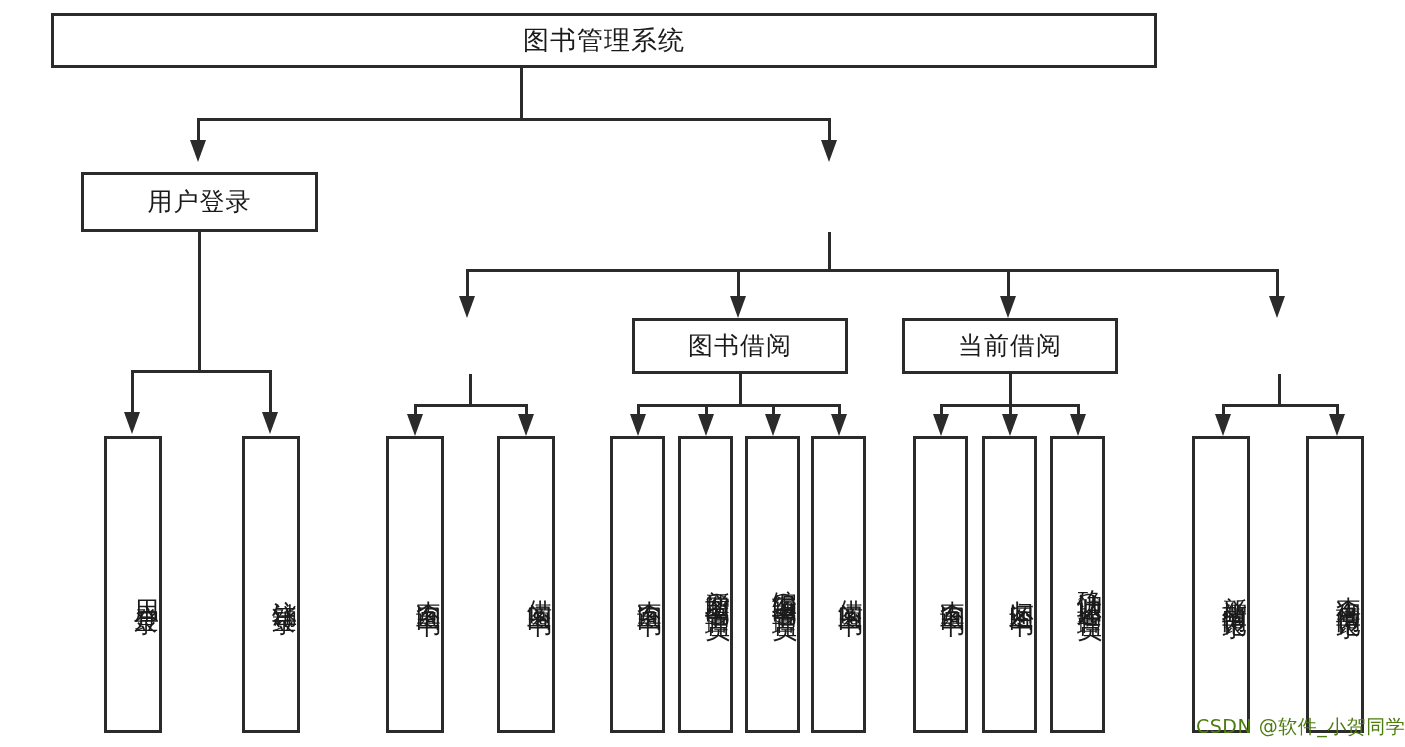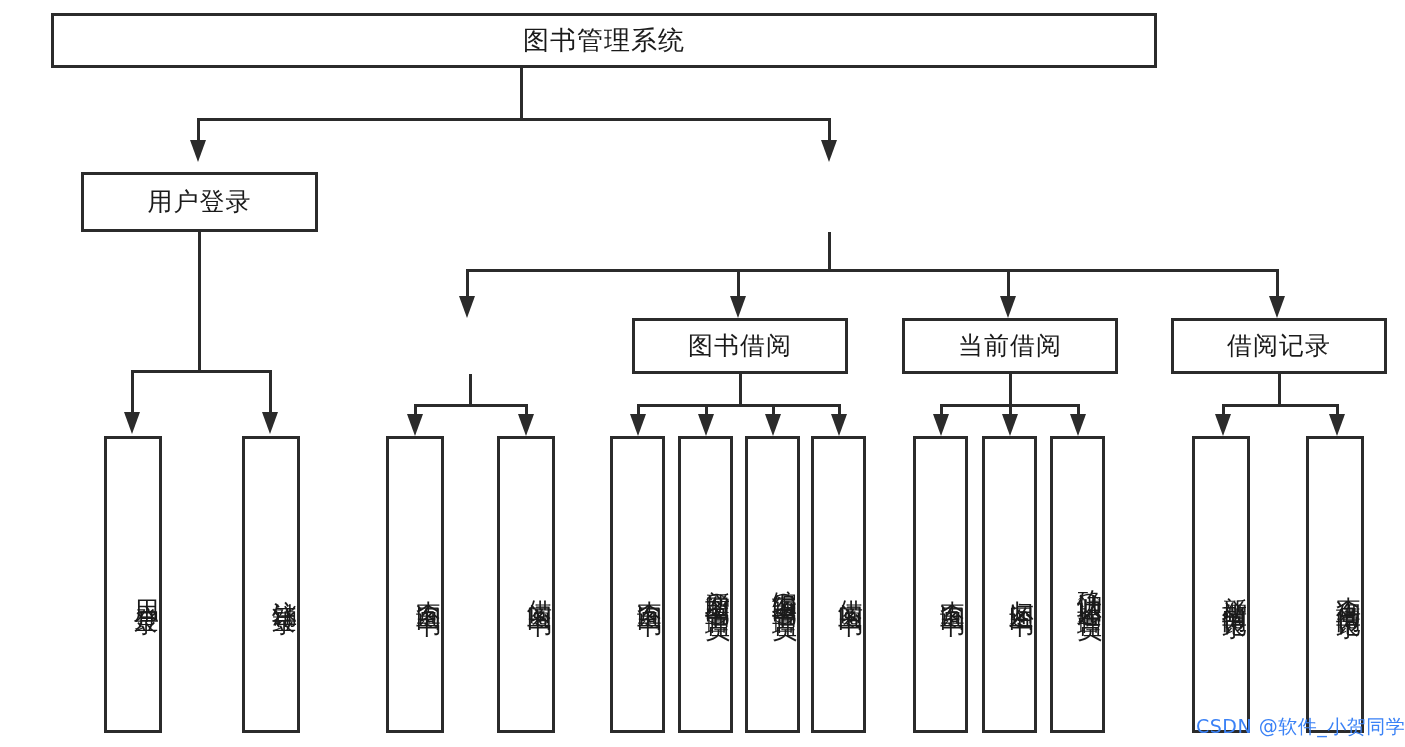--- a/index.html
+++ b/index.html
@@ -60,21 +60,21 @@
   .arrow {
     position: absolute;
     width: 0;
     height: 0;
     border-left: 8px solid transparent;
     border-right: 8px solid transparent;
     border-top: 22px solid #2b2b2b;
   }
   .watermark {
     position: absolute;
-    color: #3b82f6;
+    color: #4d7c0f;
     font-size: 19px;
     white-space: nowrap;
     letter-spacing: 0.5px;
   }
 </style>
 </head>
 <body>
 
 <div id="canvas">
 
@@ -110,23 +110,20 @@
   <div class="arrow" style="left:730px; top:296px;"></div>
   <div class="arrow" style="left:1000px; top:296px;"></div>
   <div class="arrow" style="left:1269px; top:296px;"></div>
 
   <div class="node node-h" style="left:632px; top:318px; width:216px; height:56px;">
     <span>图书借阅</span>
   </div>
   <div class="node node-h" style="left:902px; top:318px; width:216px; height:56px;">
     <span>当前借阅</span>
   </div>
-  <div class="node node-h" style="left:1171px; top:318px; width:216px; height:56px;">
-    <span>借阅记录</span>
-  </div>
 
   <div class="edge edge-v" style="left:469px; top:374px; width:3px; height:32px;"></div>
   <div class="edge edge-h" style="left:414px; top:404px; width:114px; height:3px;"></div>
   <div class="edge edge-v" style="left:414px; top:404px; width:3px; height:12px;"></div>
   <div class="edge edge-v" style="left:525px; top:404px; width:3px; height:12px;"></div>
   <div class="arrow" style="left:407px; top:414px;"></div>
   <div class="arrow" style="left:518px; top:414px;"></div>
 
   <div class="edge edge-v" style="left:739px; top:374px; width:3px; height:32px;"></div>
   <div class="edge edge-h" style="left:637px; top:404px; width:204px; height:3px;"></div>

